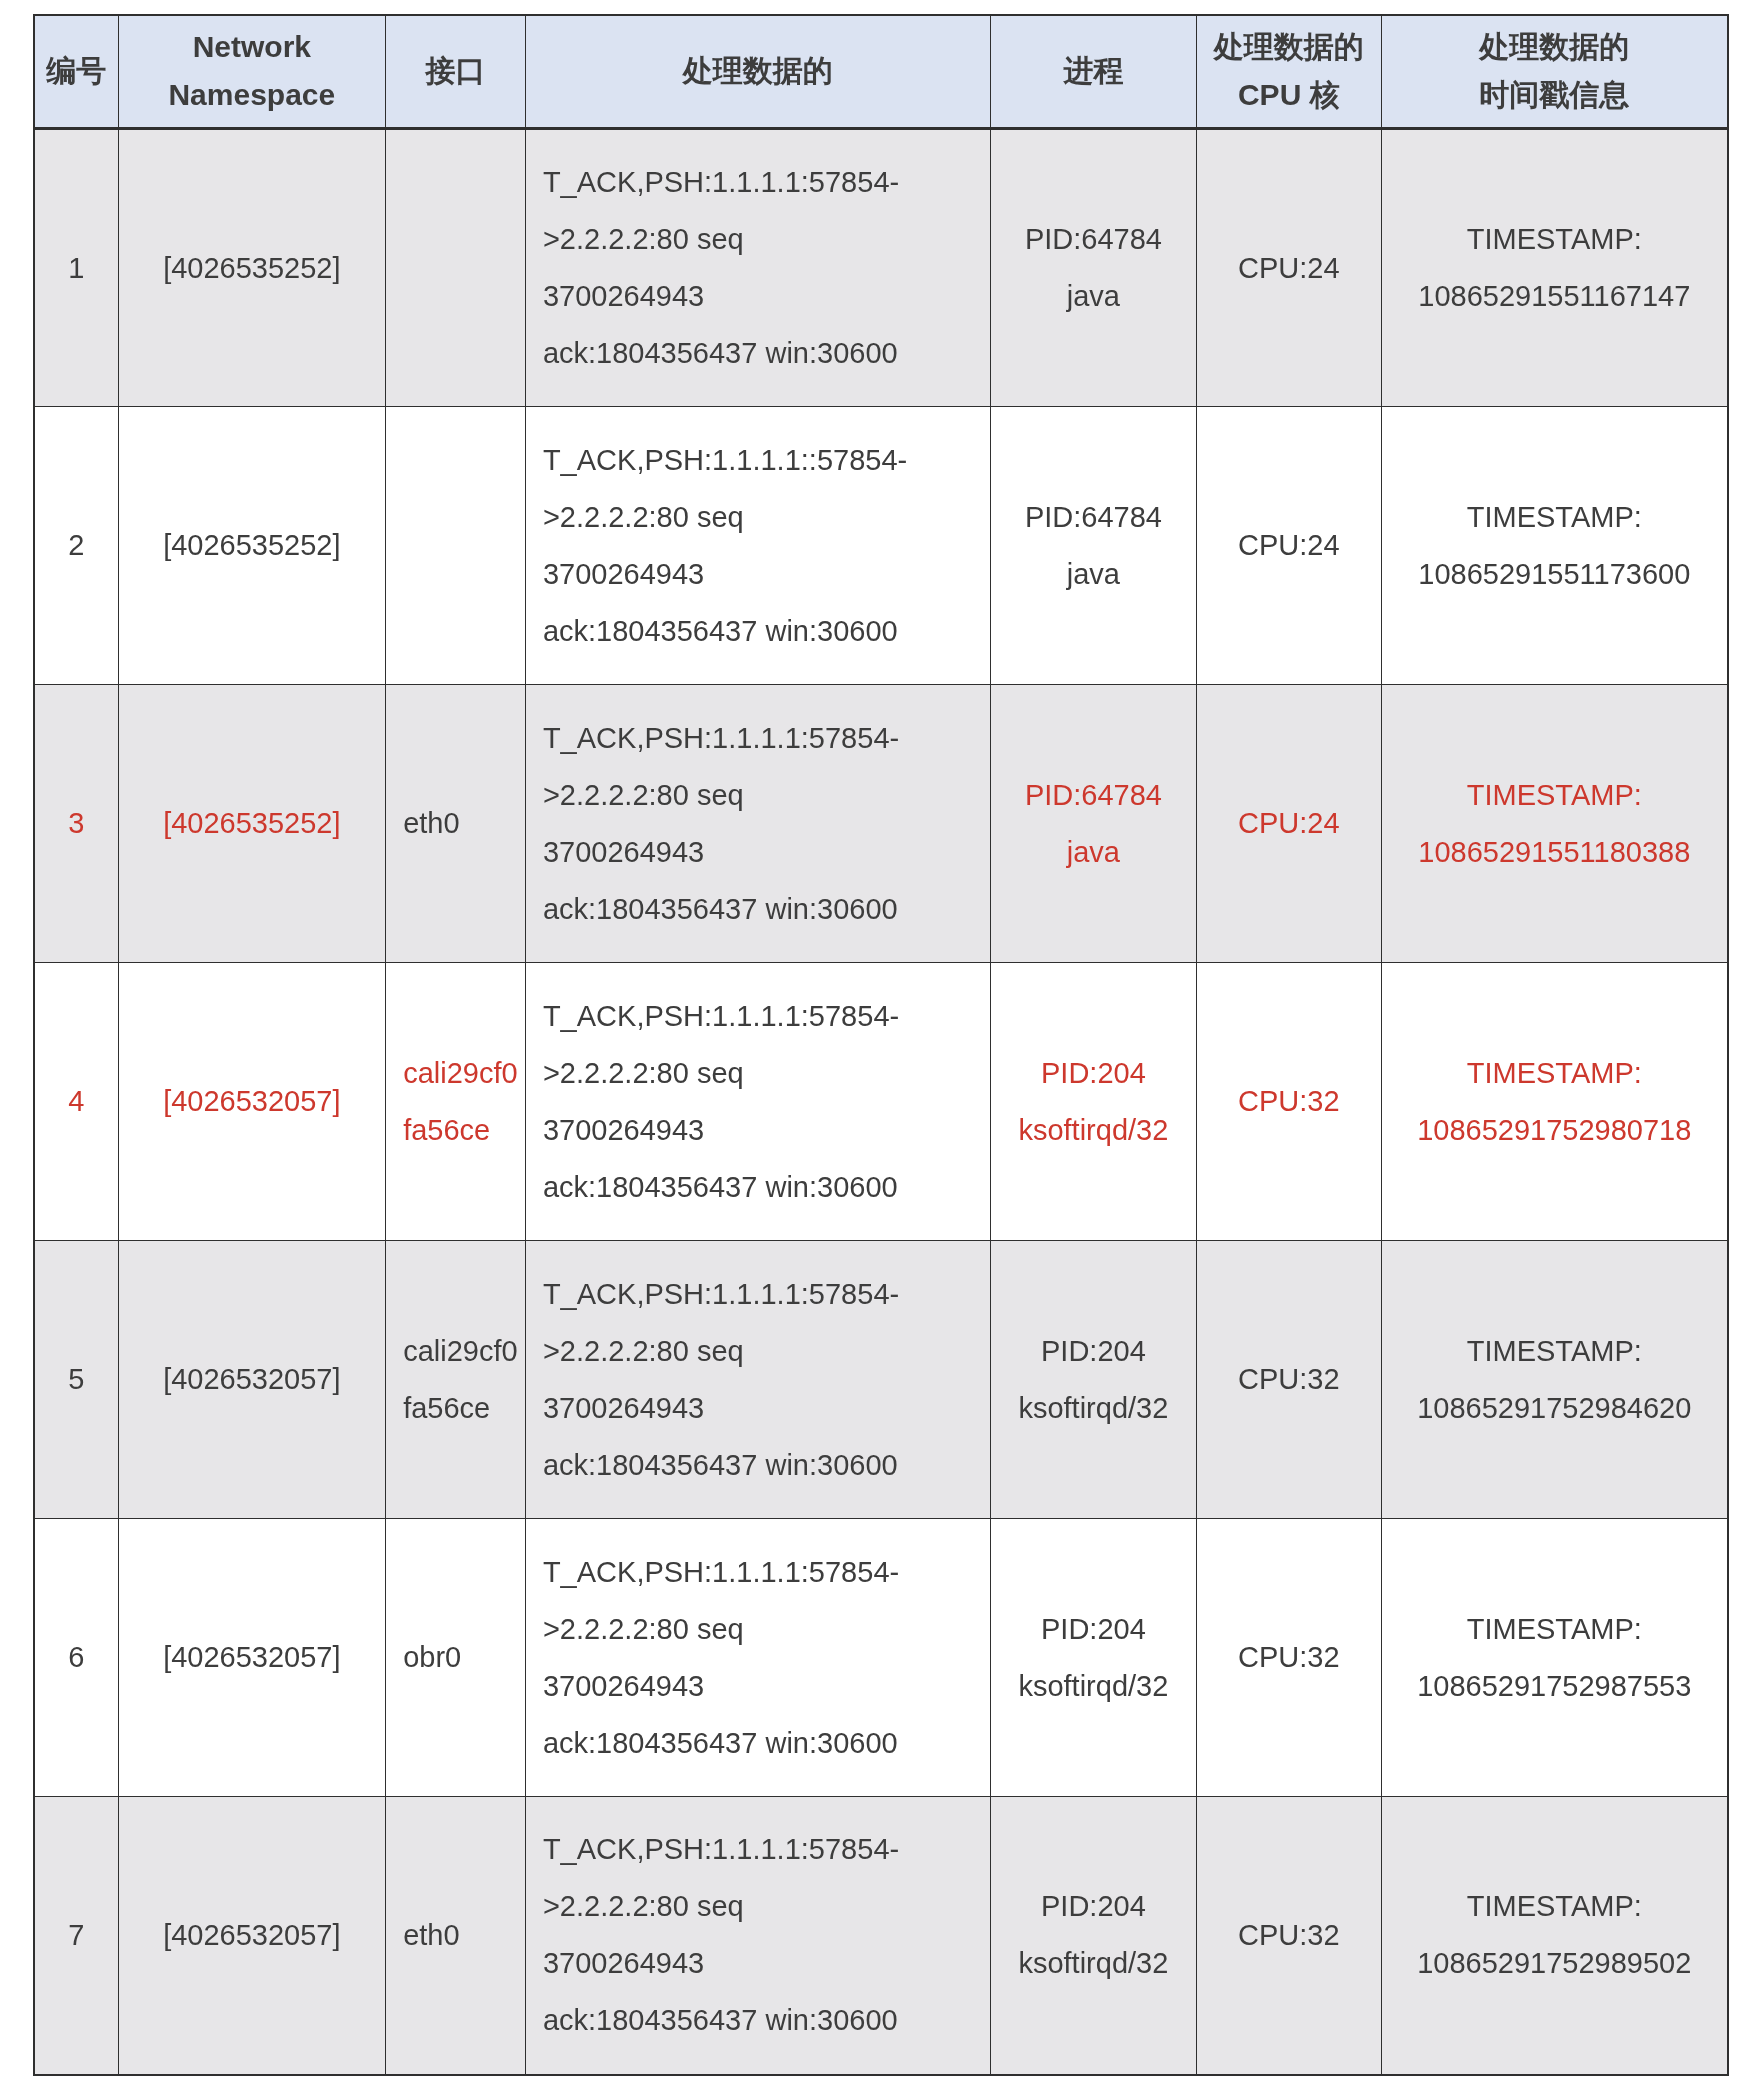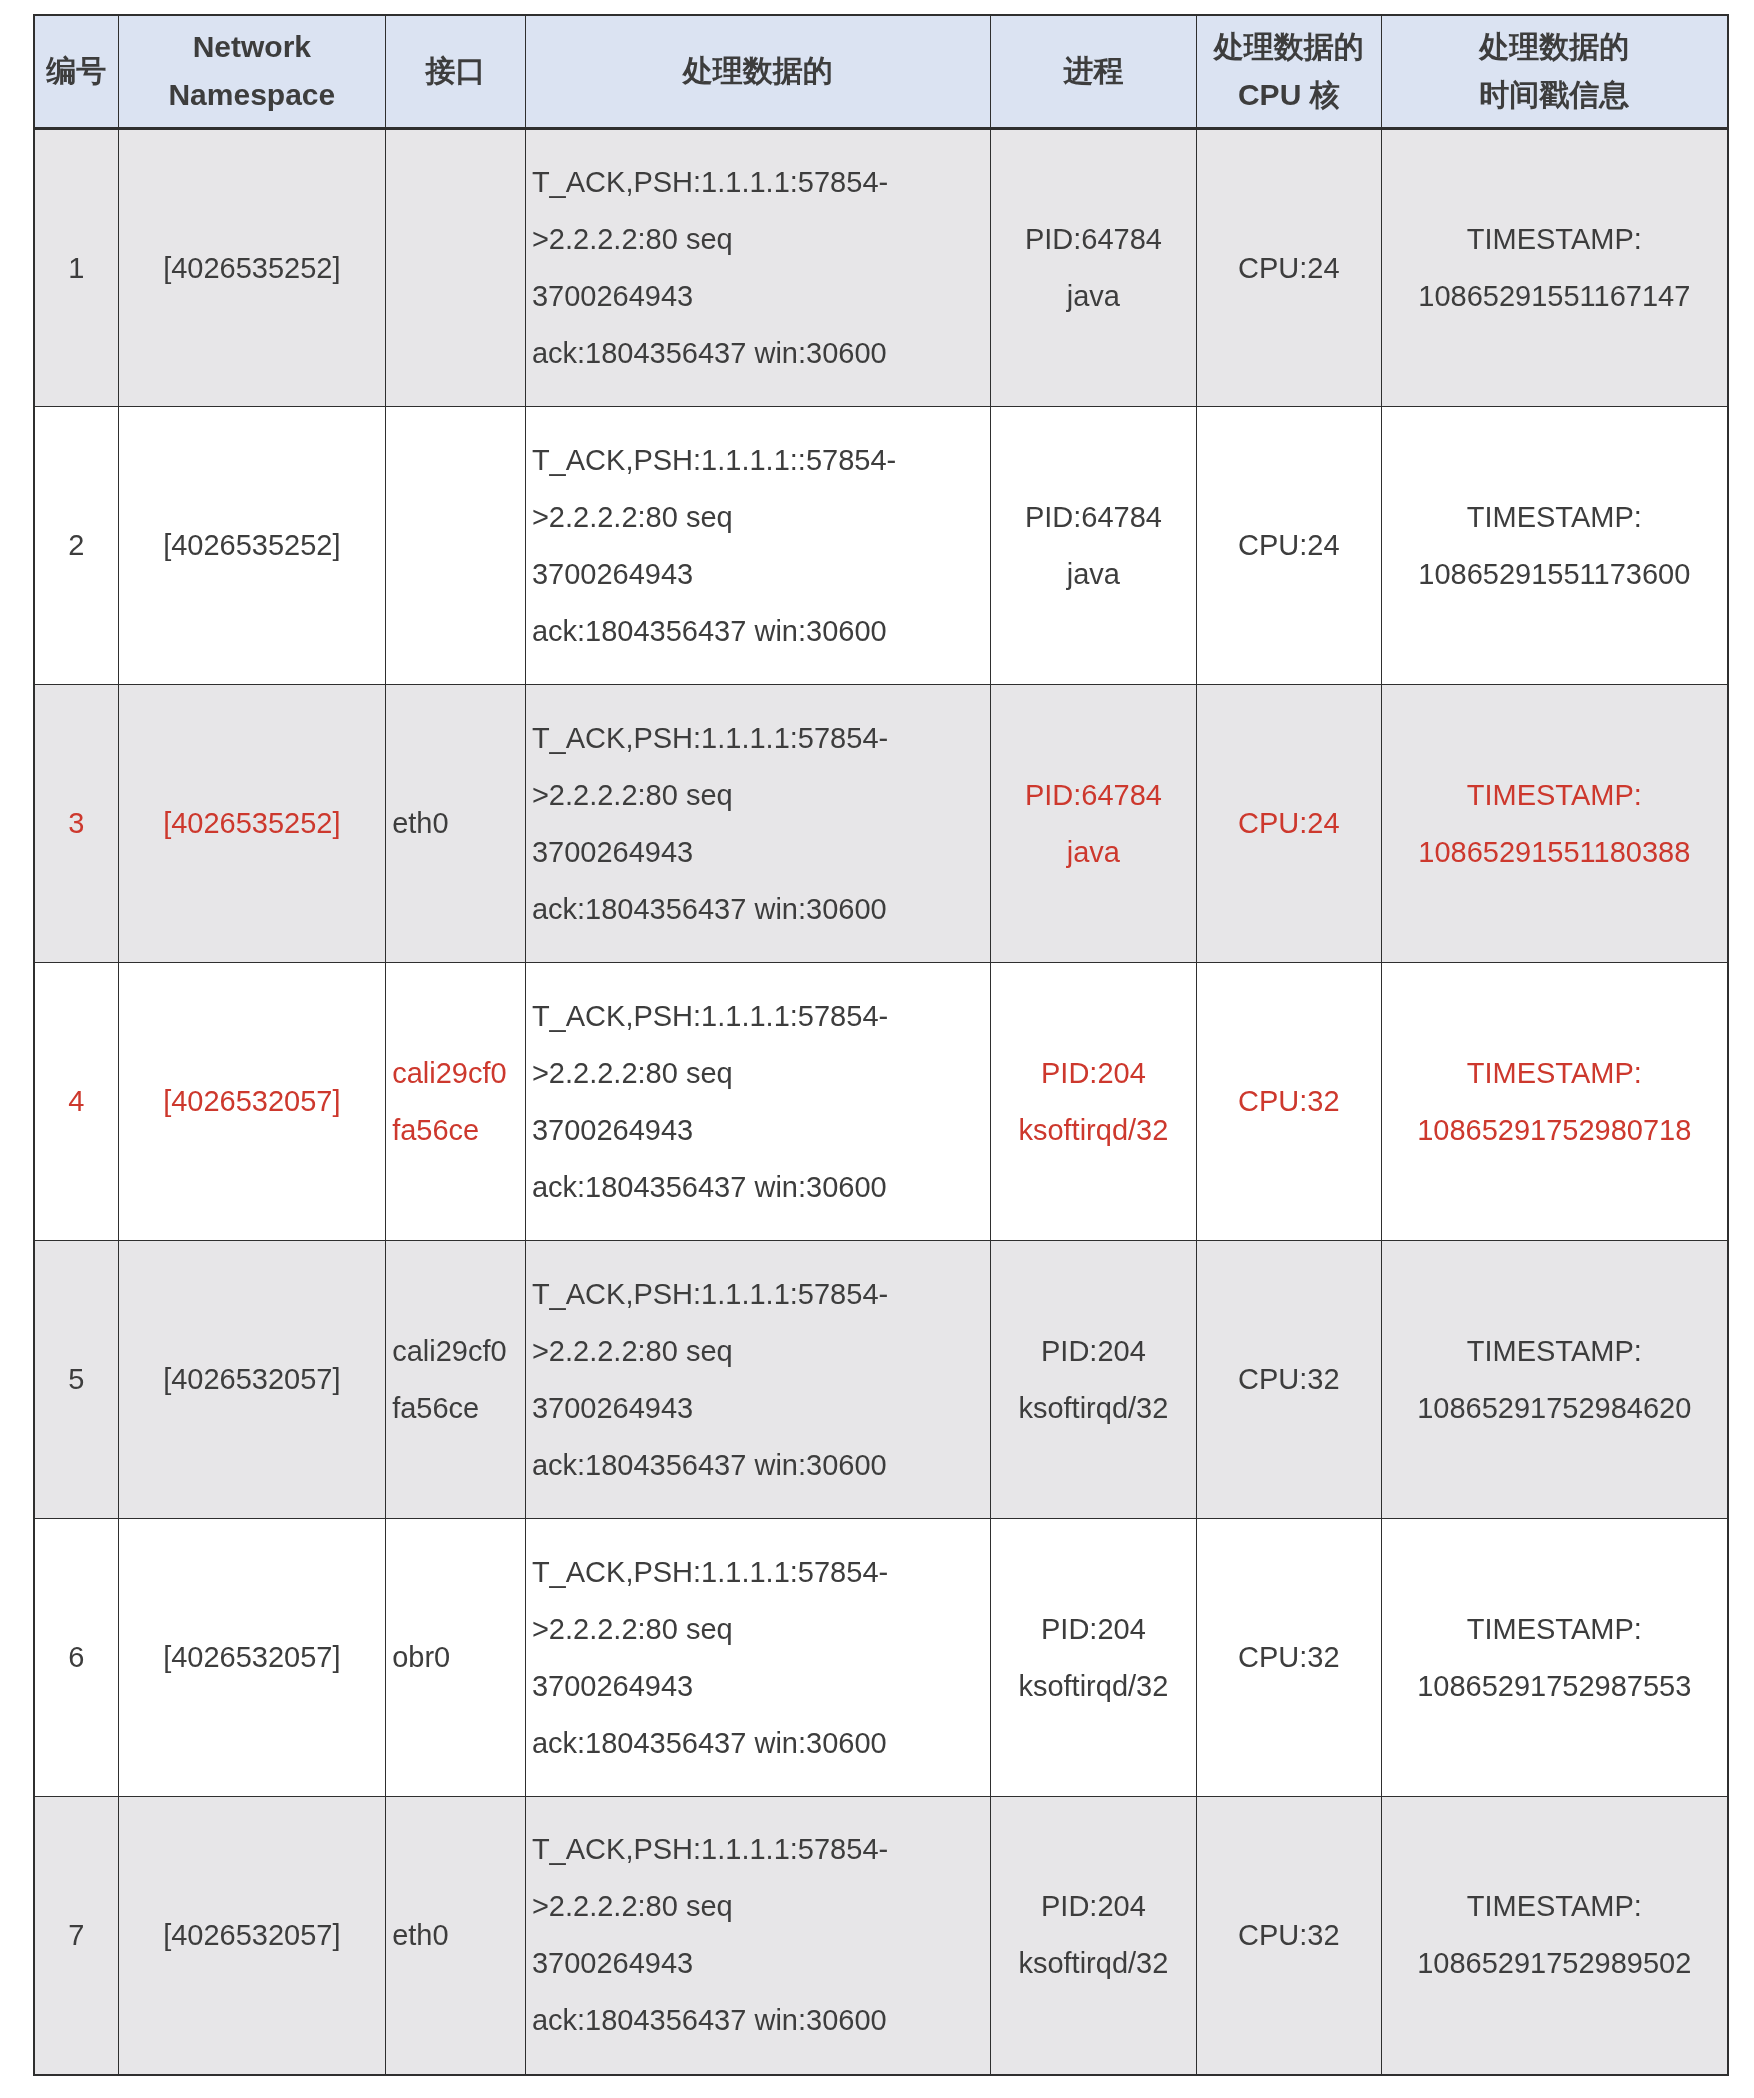--- a/index.html
+++ b/index.html
@@ -50,21 +50,21 @@
   tbody tr { height: 278px; }
   tbody tr:nth-child(odd) td { background: var(--row-alt-bg); }
   tbody tr:nth-child(even) td { background: #ffffff; }
   td {
     font-size: 29px;
     line-height: 57px;
     vertical-align: middle;
     color: var(--text);
   }
   td.c-center { text-align: center; }
-  td.c-left { text-align: left; padding-left: 6px; padding-right: 1.8px; }
+  td.c-left { text-align: left; padding-left: 17px; padding-right: 1.8px; }
   td.red { color: var(--accent-red); }
 </style>
 </head>
 <body>
 
 <div class="page">
   <table class="packet-table">
     <colgroup>
       <col style="width:4.96%">
       <col style="width:15.80%">

